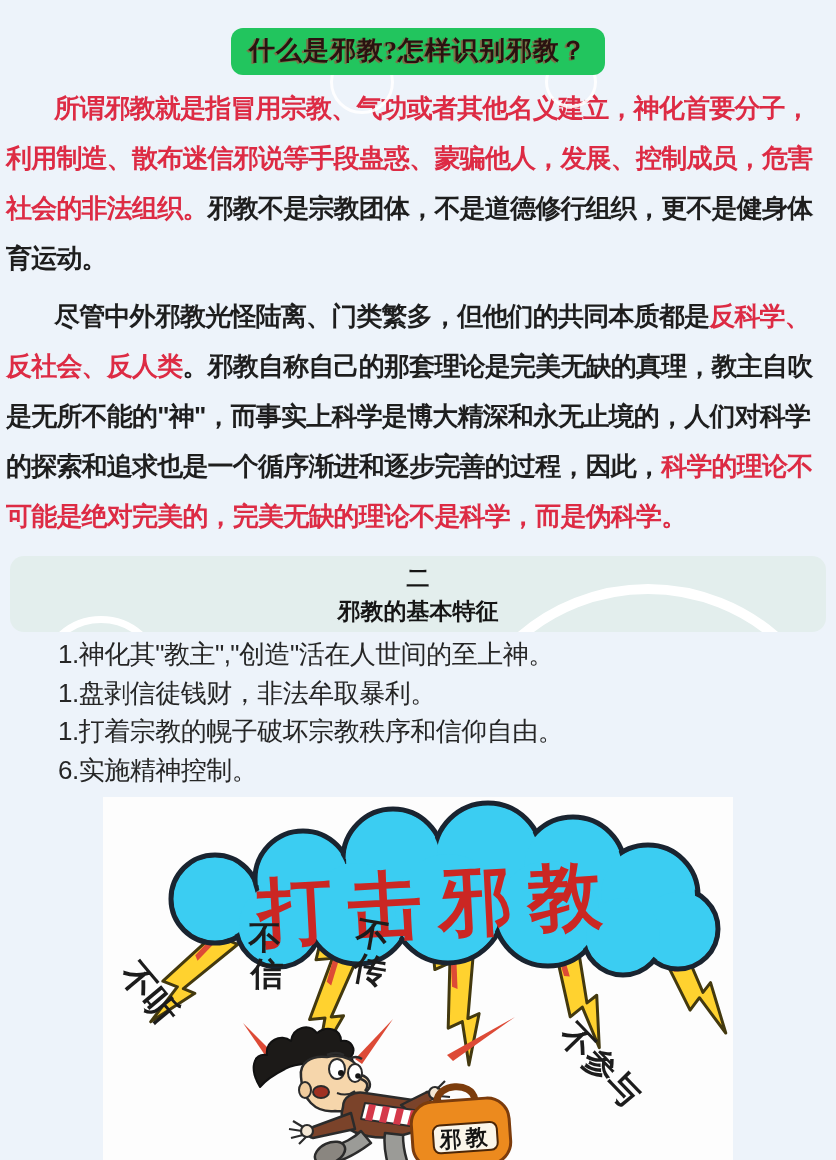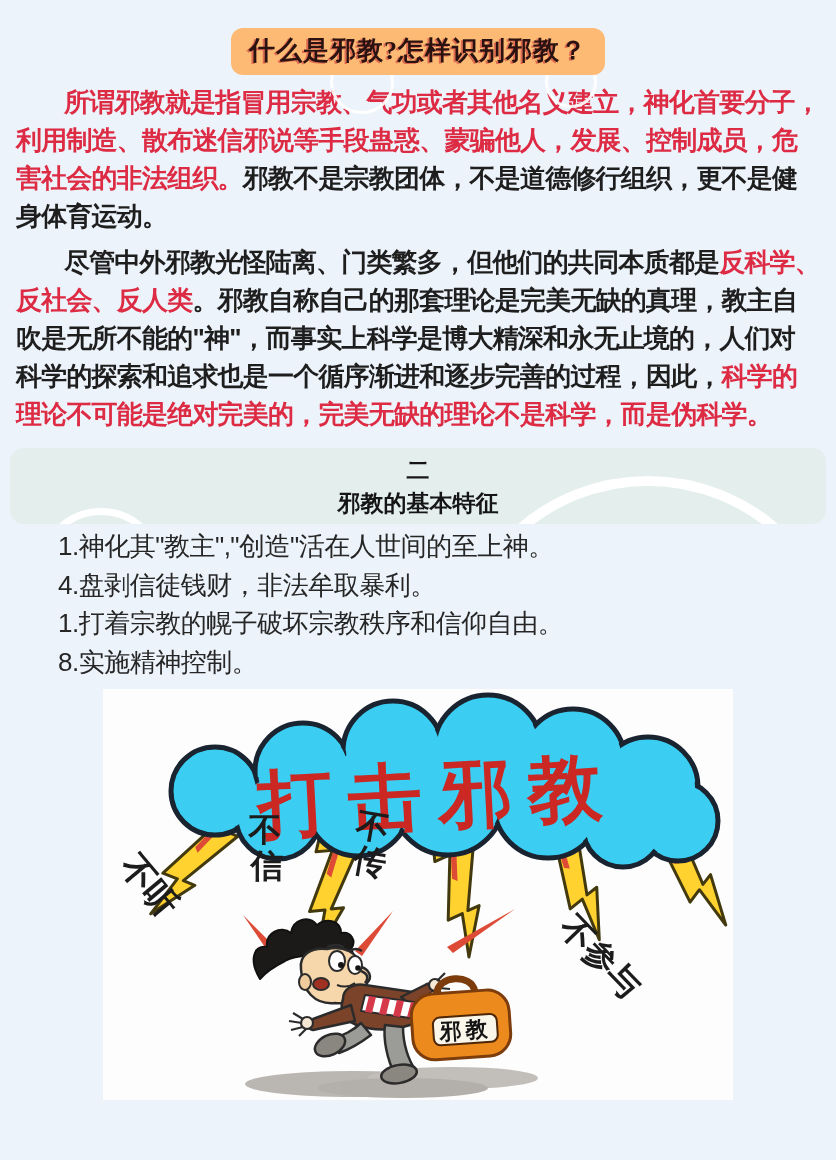--- a/index.html
+++ b/index.html
@@ -4,25 +4,25 @@
 <style>
   html,body{margin:0;padding:0;background:#edf3fa;}
   body{width:836px;height:1160px;overflow:hidden;position:relative;
        font-family:"Liberation Sans","DejaVu Sans",sans-serif;}
   
   .deco-circle{position:absolute;border-radius:50%;border:3px solid rgba(255,255,255,.9);z-index:0;}
   #deco1{left:330px;top:50px;width:58px;height:58px;}
   #deco2{left:545px;top:56px;width:46px;height:46px;}
   
   .title-wrap{position:relative;text-align:center;padding-top:28px;z-index:1;}
-  .title-box{display:inline-block;background:#fdba74;border-radius:12px;padding:5px 18px 7px;
+  .title-box{display:inline-block;background:#22c55e;border-radius:12px;padding:5px 18px 7px;
      font-family:"Liberation Serif","DejaVu Serif",serif;font-size:26px;font-weight:bold;
      letter-spacing:1px;color:#2a1210;text-shadow:-2px 1px 0 rgba(199,43,52,.55);}
   
-  .content{margin:0 16px;font-size:26px;line-height:38px;font-weight:bold;
+  .content{margin:0 6px;font-size:26px;line-height:50px;font-weight:bold;
      letter-spacing:-0.8px;color:#1e1e1e;}
   .content p{margin:8px 0 0 0;text-indent:48px;}
   .red{color:#dd2b44;}
   
   .section-band{position:relative;margin:15px 10px 0;height:76px;background:#e3eeed;
      border-radius:14px;overflow:hidden;text-align:center;
      font-family:"Liberation Serif","DejaVu Serif",serif;color:#151515;}
   .band-arc{position:absolute;border-radius:50%;border:10px solid #fff;}
   #arc-big{left:438px;top:28px;width:380px;height:380px;}
   #arc-left{left:28px;top:60px;width:112px;height:112px;border-width:7px;}
@@ -53,23 +53,23 @@
 
 <div class="section-band">
   <div class="band-arc" id="arc-big"></div>
   <div class="band-arc" id="arc-left"></div>
   <div class="sec-line sec-num">二</div>
   <div class="sec-line">邪教的基本特征</div>
 </div>
 
 <div class="list">
   <div>1.神化其"教主","创造"活在人世间的至上神。</div>
-  <div>4.盘剥信徒钱财，非法牟取暴利。</div>
+  <div>1.盘剥信徒钱财，非法牟取暴利。</div>
   <div>1.打着宗教的幌子破坏宗教秩序和信仰自由。</div>
-  <div>8.实施精神控制。</div>
+  <div>6.实施精神控制。</div>
 </div>
 
 <div class="figure">
 <svg width="630" height="411" viewBox="0 0 630 411">
 
   <g>
     <ellipse cx="250" cy="395" rx="108" ry="13" fill="#bab6b1"></ellipse>
     <ellipse cx="350" cy="389" rx="85" ry="11" fill="#c2beb9"></ellipse>
     <ellipse cx="300" cy="399" rx="85" ry="10" fill="#b3afaa"></ellipse>
   </g>

